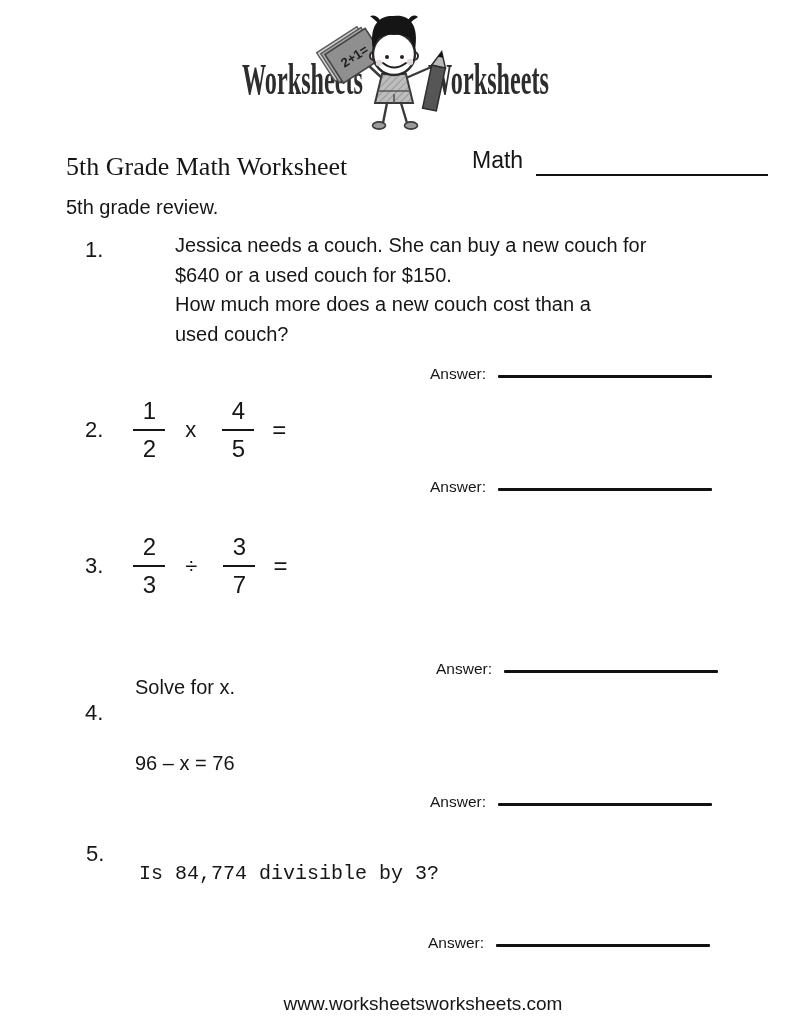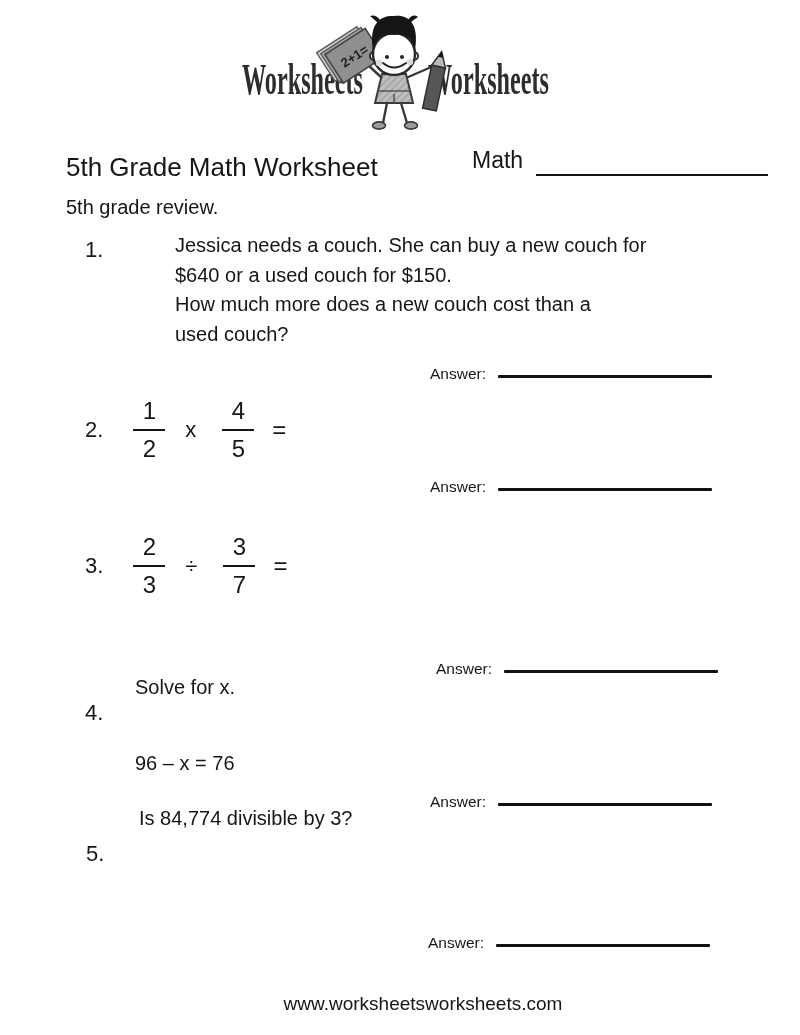--- a/index.html
+++ b/index.html
@@ -11,21 +11,21 @@
 
   
   .logo-text{
     font-family:"Liberation Serif",serif;font-weight:800;font-size:44px;
     color:#2d2d2d;transform:scaleX(0.55);transform-origin:left top;
     white-space:nowrap;z-index:1;line-height:44px;letter-spacing:0px;
   }
   .boy-svg{z-index:2;}
 
   
-  .page-title{font-size:26px;font-weight:400;letter-spacing:0;}
+  .page-title{font-size:26px;font-weight:400;letter-spacing:0;font-family:Liberation Serif, serif;}
   .name-label{font-size:23px;}
   .name-line{border-bottom:2px solid #111;height:0;}
 
   .subtitle{font-size:20px;}
 
   
   .p-number{font-size:22px;}
   .p-text{font-size:20px;line-height:29.5px;white-space:pre-line;margin-left:40px;}
   .eq-text{font-size:20px;}
 
@@ -160,20 +160,20 @@
 <div class="abs p-number" style="left:85px;top:700px;">4.</div>
 <div class="abs eq-text" style="left:135px;top:676px;">Solve for x.</div>
 <div class="abs eq-text" style="left:135px;top:752px;">96 – x = 76</div>
 
 <div class="abs answer" style="left:430px;top:793px;">
   <span class="answer-label">Answer:</span>
   <span class="answer-line"></span>
 </div>
 
 <div class="abs p-number" style="left:86px;top:841px;">5.</div>
-<div class="abs eq-text" style="left:139px;top:807px;">Is 84,774 divisible by 3?</div>
+<div class="abs eq-text" style="left:139px;top:862px;font-family:Liberation Mono, monospace;">Is 84,774 divisible by 3?</div>
 
 <div class="abs answer" style="left:428px;top:934px;">
   <span class="answer-label">Answer:</span>
   <span class="answer-line"></span>
 </div>
 
 <div class="abs footer" style="left:0;top:993px;">www.worksheetsworksheets.com</div>
 
 </body></html>

